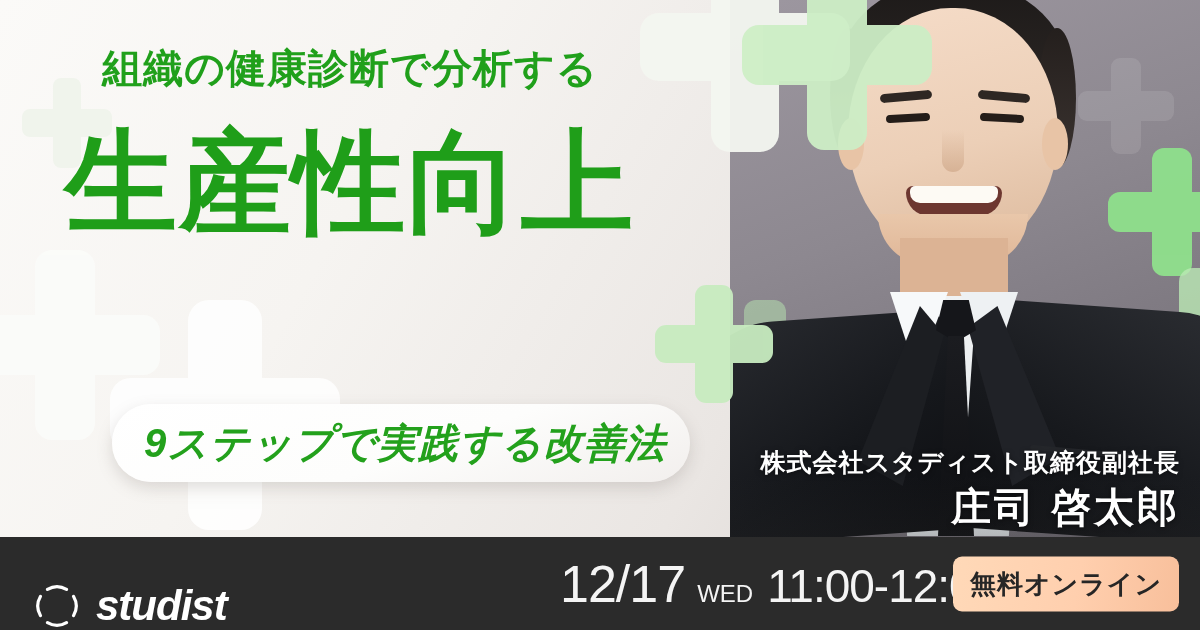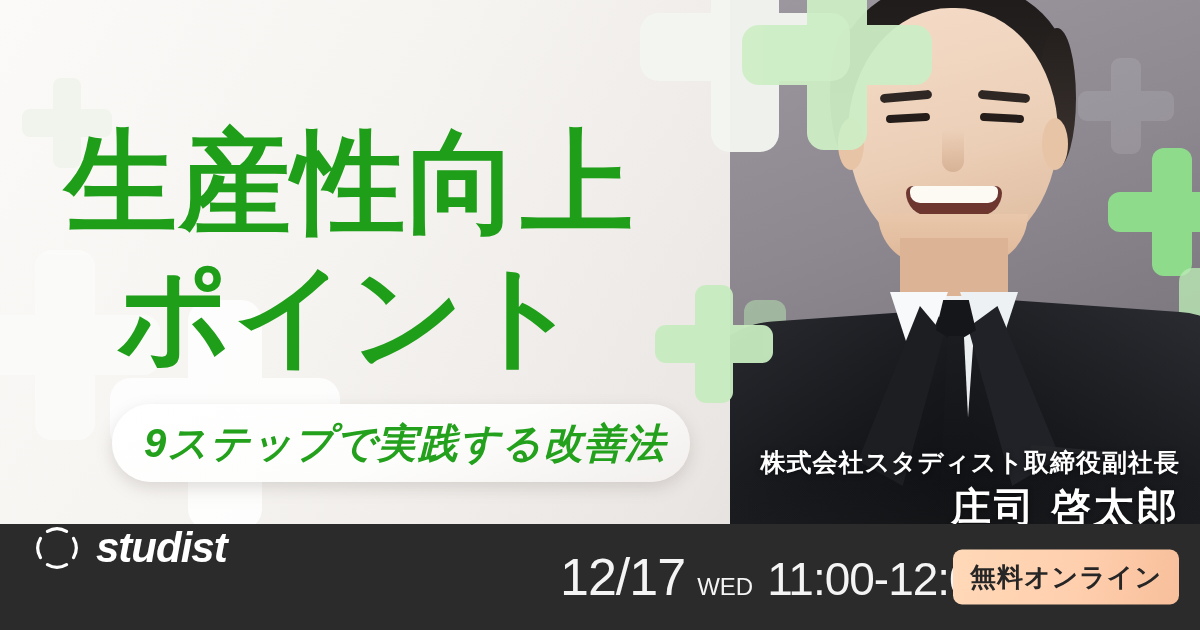--- a/index.html
+++ b/index.html
@@ -84,22 +84,22 @@
         box-shadow:0 6px 16px rgba(120,110,105,.22);
         display:flex;align-items:center;justify-content:center;}
   .pill span{font-size:40px;font-weight:700;font-style:italic;color:#23a11c;letter-spacing:1px;margin-left:8px;}
 
   .speaker{position:absolute;right:20px;text-align:right;color:#fff;
            text-shadow:0 1px 5px rgba(0,0,0,.55);}
   .speaker.role{top:446px;font-size:25px;font-weight:700;letter-spacing:1px;}
   .speaker.name{top:480px;font-size:40px;font-weight:700;letter-spacing:3px;}
 
   
-  .bar{position:absolute;left:0;bottom:0;width:1200px;height:106px;background:#2b2b2b;
-       display:flex;align-items:flex-start;}
+  .bar{position:absolute;left:0;bottom:0;width:1200px;height:93px;background:#2b2b2b;
+       display:flex;align-items:flex-end;}
   .logo{display:flex;align-items:center;margin-left:34px;}
   .logo-mark{width:46px;height:46px;position:relative;}
   .logo-text{margin-left:16px;font-size:42px;font-weight:700;font-style:italic;
              color:#fff;letter-spacing:-1px;}
   .datetime{position:absolute;left:560px;top:50%;transform:translateY(-50%);
             color:#f4f4f4;white-space:nowrap;display:flex;align-items:baseline;}
   .dt-date{font-size:52px;font-weight:400;letter-spacing:-1px;}
   .dt-day{font-size:24px;font-weight:400;margin-left:12px;letter-spacing:0;}
   .dt-time{font-size:46px;font-weight:400;margin-left:14px;letter-spacing:-1px;}
   .badge{position:absolute;right:21px;top:50%;transform:translateY(-50%);
@@ -184,22 +184,22 @@
       <div class="cross" style="left: 742px; top: -40px; width: 190px; height: 190px; background: transparent; opacity: 0.95; border-radius: 19px;">
         <i class="v" style="background: rgb(205, 238, 198); border-radius: 17px;"></i>
         <i class="h" style="background: rgb(205, 238, 198); border-radius: 17px;"></i>
       </div>
       <div class="cross" style="left: 655px; top: 285px; width: 118px; height: 118px; background: transparent; opacity: 0.95; border-radius: 12px;">
         <i class="v" style="background: rgb(200, 236, 192); border-radius: 11px;"></i>
         <i class="h" style="background: rgb(200, 236, 192); border-radius: 11px;"></i>
       </div>
     </div>
 
+  <div class="subtitle">組織の健康診断で分析する</div>
   <div class="title l1">生産性向上</div>
-  <div class="title l2">ポイント</div>
 
   <div class="pill">
     <span>9ステップで実践する改善法</span>
   </div>
 
   <div class="speaker role">株式会社スタディスト取締役副社長</div>
   <div class="speaker name">庄司 啓太郎</div>
 
   <div class="bar">
     <div class="logo">

